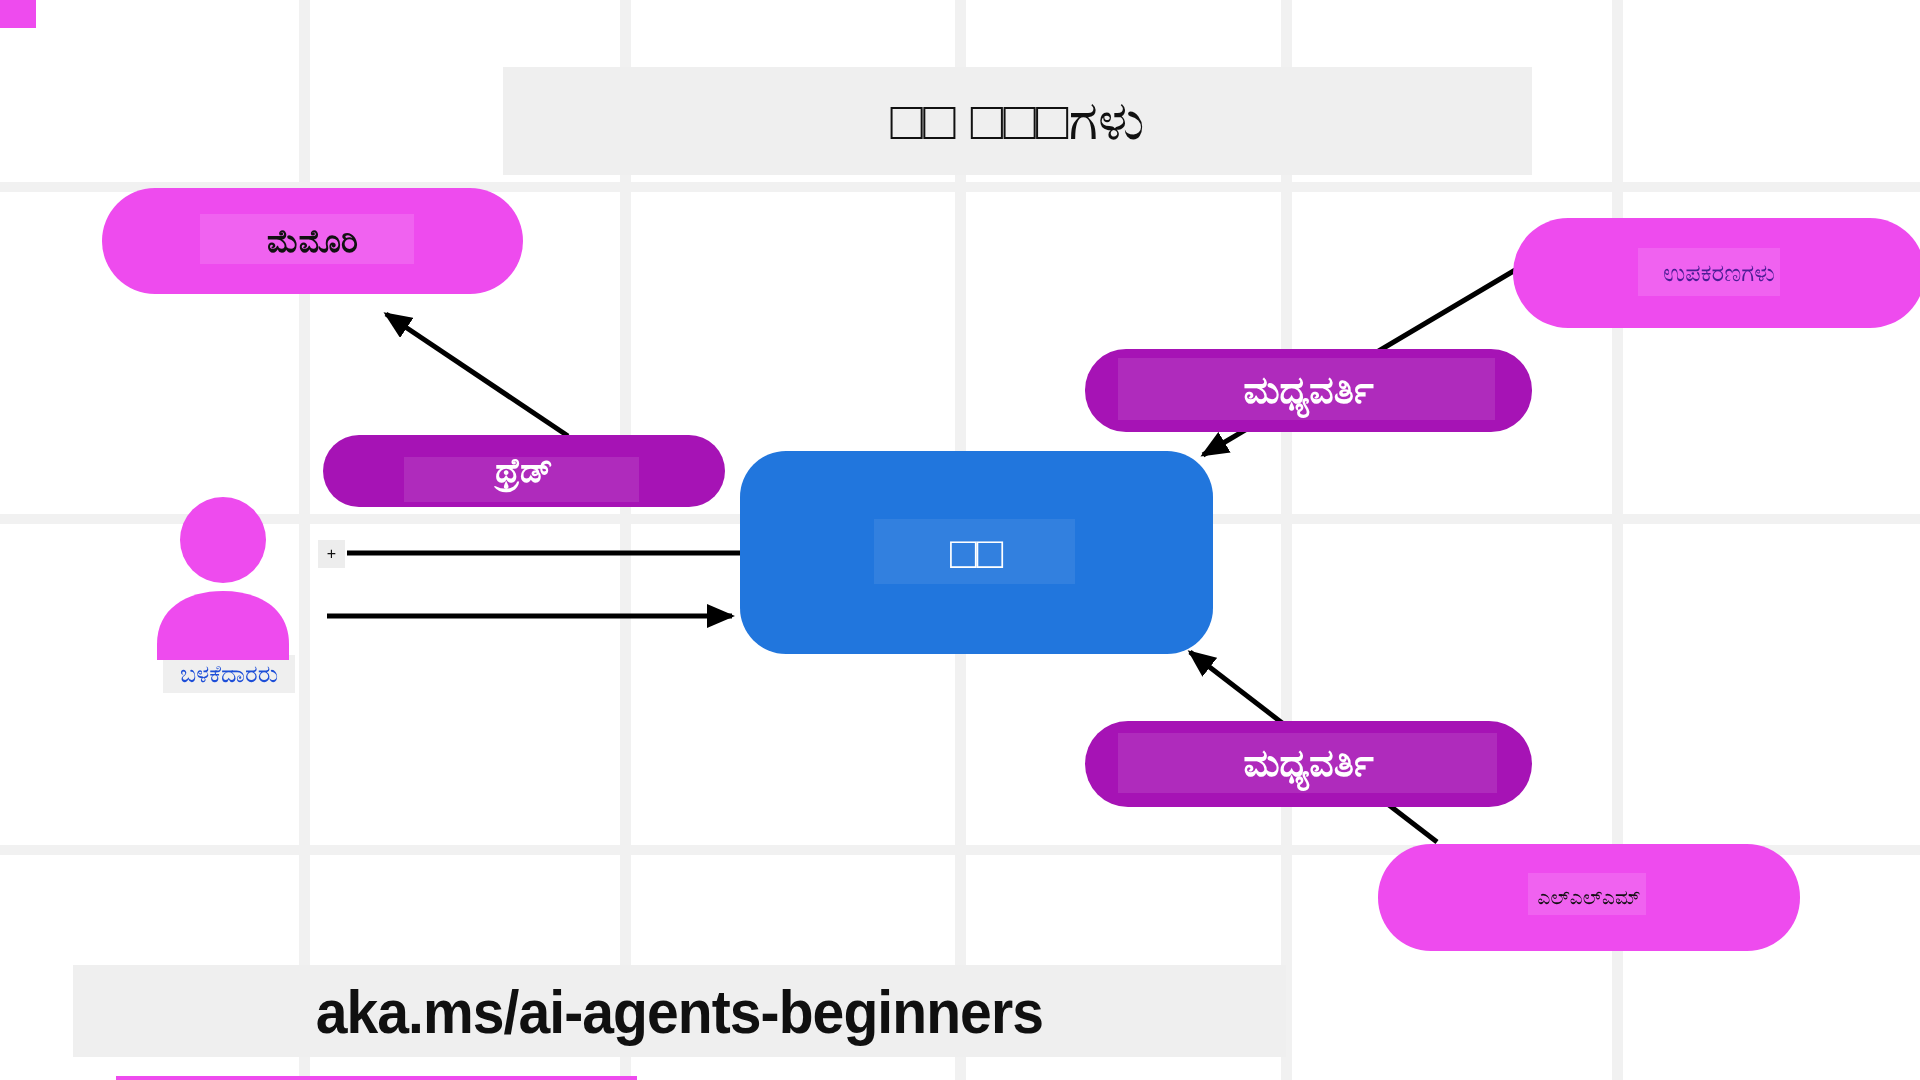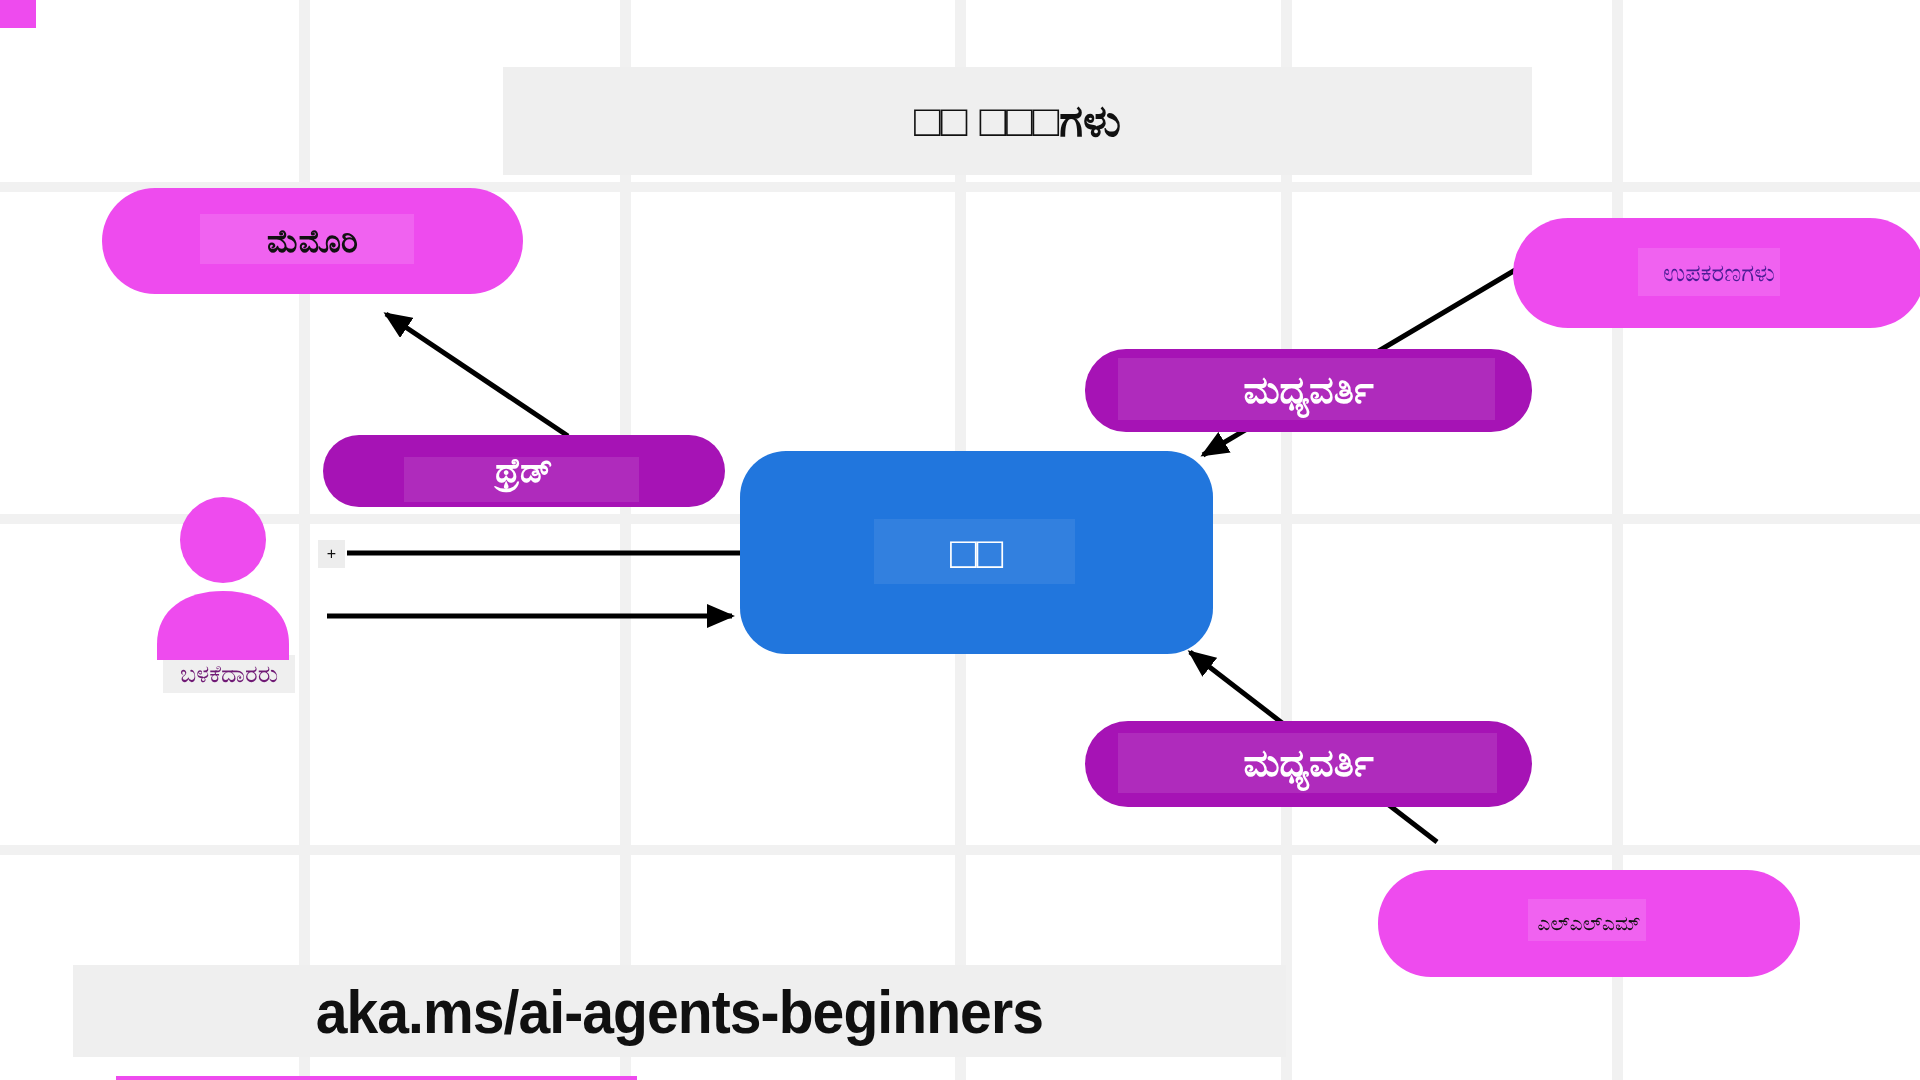--- a/index.html
+++ b/index.html
@@ -6,21 +6,21 @@
   #stage{
     position:relative;width:1920px;height:1080px;overflow:hidden;background:#ffffff;
     font-family:"Liberation Sans", sans-serif;
   }
   
   .gv{position:absolute;top:0;width:11px;height:1080px;background:#f1f1f1;}
   .gh{position:absolute;left:0;height:10px;width:1920px;background:#f1f1f1;}
   
   .band-gray{position:absolute;background:#efefef;}
   #title-band{left:503px;top:67px;width:1029px;height:108px;display:flex;align-items:center;justify-content:center;}
-  #title-band .t{font-size:44px;font-weight:bold;color:#111;white-space:nowrap;}
+  #title-band .t{font-size:54px;font-weight:normal;color:#111;white-space:nowrap;}
   #aka-band{left:73px;top:965px;width:1213px;height:92px;display:flex;align-items:center;justify-content:center;}
   #aka-band .t{font-size:62px;font-weight:600;color:#101010;letter-spacing:-1px;transform:scaleX(.92);white-space:nowrap;}
   
   .node{position:absolute;display:flex;align-items:center;justify-content:center;}
   .node .band{position:absolute;background:rgba(255,255,255,.13);}
   .node .lbl{position:relative;white-space:nowrap;z-index:1;}
   #node-memory{left:102px;top:188px;width:421px;height:106px;border-radius:53px;background:#ee4bee;}
   #node-memory .band{left:98px;top:26px;width:214px;height:50px;}
   #node-memory .lbl{font-size:32px;font-weight:bold;color:#111;}
   #node-thread{left:323px;top:435px;width:402px;height:72px;border-radius:42px;background:#a613b5;}
@@ -31,27 +31,27 @@
   #node-agent .lbl{font-size:44px;color:#fff;}
   #node-mediator-top{left:1085px;top:349px;width:447px;height:83px;border-radius:41px;background:#a613b5;}
   #node-mediator-top .band{left:33px;top:9px;width:377px;height:62px;background:rgba(255,255,255,.10);}
   #node-mediator-top .lbl{font-size:38px;font-weight:bold;color:#fff;}
   #node-mediator-bottom{left:1085px;top:721px;width:447px;height:86px;border-radius:43px;background:#a613b5;}
   #node-mediator-bottom .band{left:33px;top:12px;width:379px;height:60px;background:rgba(255,255,255,.10);}
   #node-mediator-bottom .lbl{font-size:38px;font-weight:bold;color:#fff;}
   #node-tools{left:1513px;top:218px;width:412px;height:110px;border-radius:55px;background:#ee4bee;}
   #node-tools .band{left:125px;top:30px;width:142px;height:48px;}
   #node-tools .lbl{font-size:24px;color:#4c1d95;}
-  #node-llm{left:1378px;top:870px;width:422px;height:107px;border-radius:53px;background:#ee4bee;}
+  #node-llm{left:1378px;top:844px;width:422px;height:107px;border-radius:53px;background:#ee4bee;}
   #node-llm .band{left:150px;top:29px;width:118px;height:42px;}
   #node-llm .lbl{font-size:20px;color:#111;}
   
   #user-icon{position:absolute;left:148px;top:492px;width:150px;height:170px;}
   #user-label{left:163px;top:655px;width:132px;height:38px;display:flex;align-items:center;justify-content:center;}
-  #user-label .t{font-size:24px;color:#701a75;white-space:nowrap;}
+  #user-label .t{font-size:24px;color:#1d4ed8;white-space:nowrap;}
   
   #plus-badge{position:absolute;left:318px;top:540px;width:27px;height:28px;background:#ededed;
     display:flex;align-items:center;justify-content:center;font-size:16px;color:#111;z-index:5;}
   
   #corner-magenta{position:absolute;left:0;top:0;width:36px;height:28px;background:#ee4bee;}
   #bottom-magenta{position:absolute;left:116px;top:1076px;width:521px;height:4px;background:#ee4bee;}
   
   .layer-arrows{position:absolute;left:0;top:0;z-index:2;}
   .node{z-index:3;}
   #user-icon{z-index:2;}

